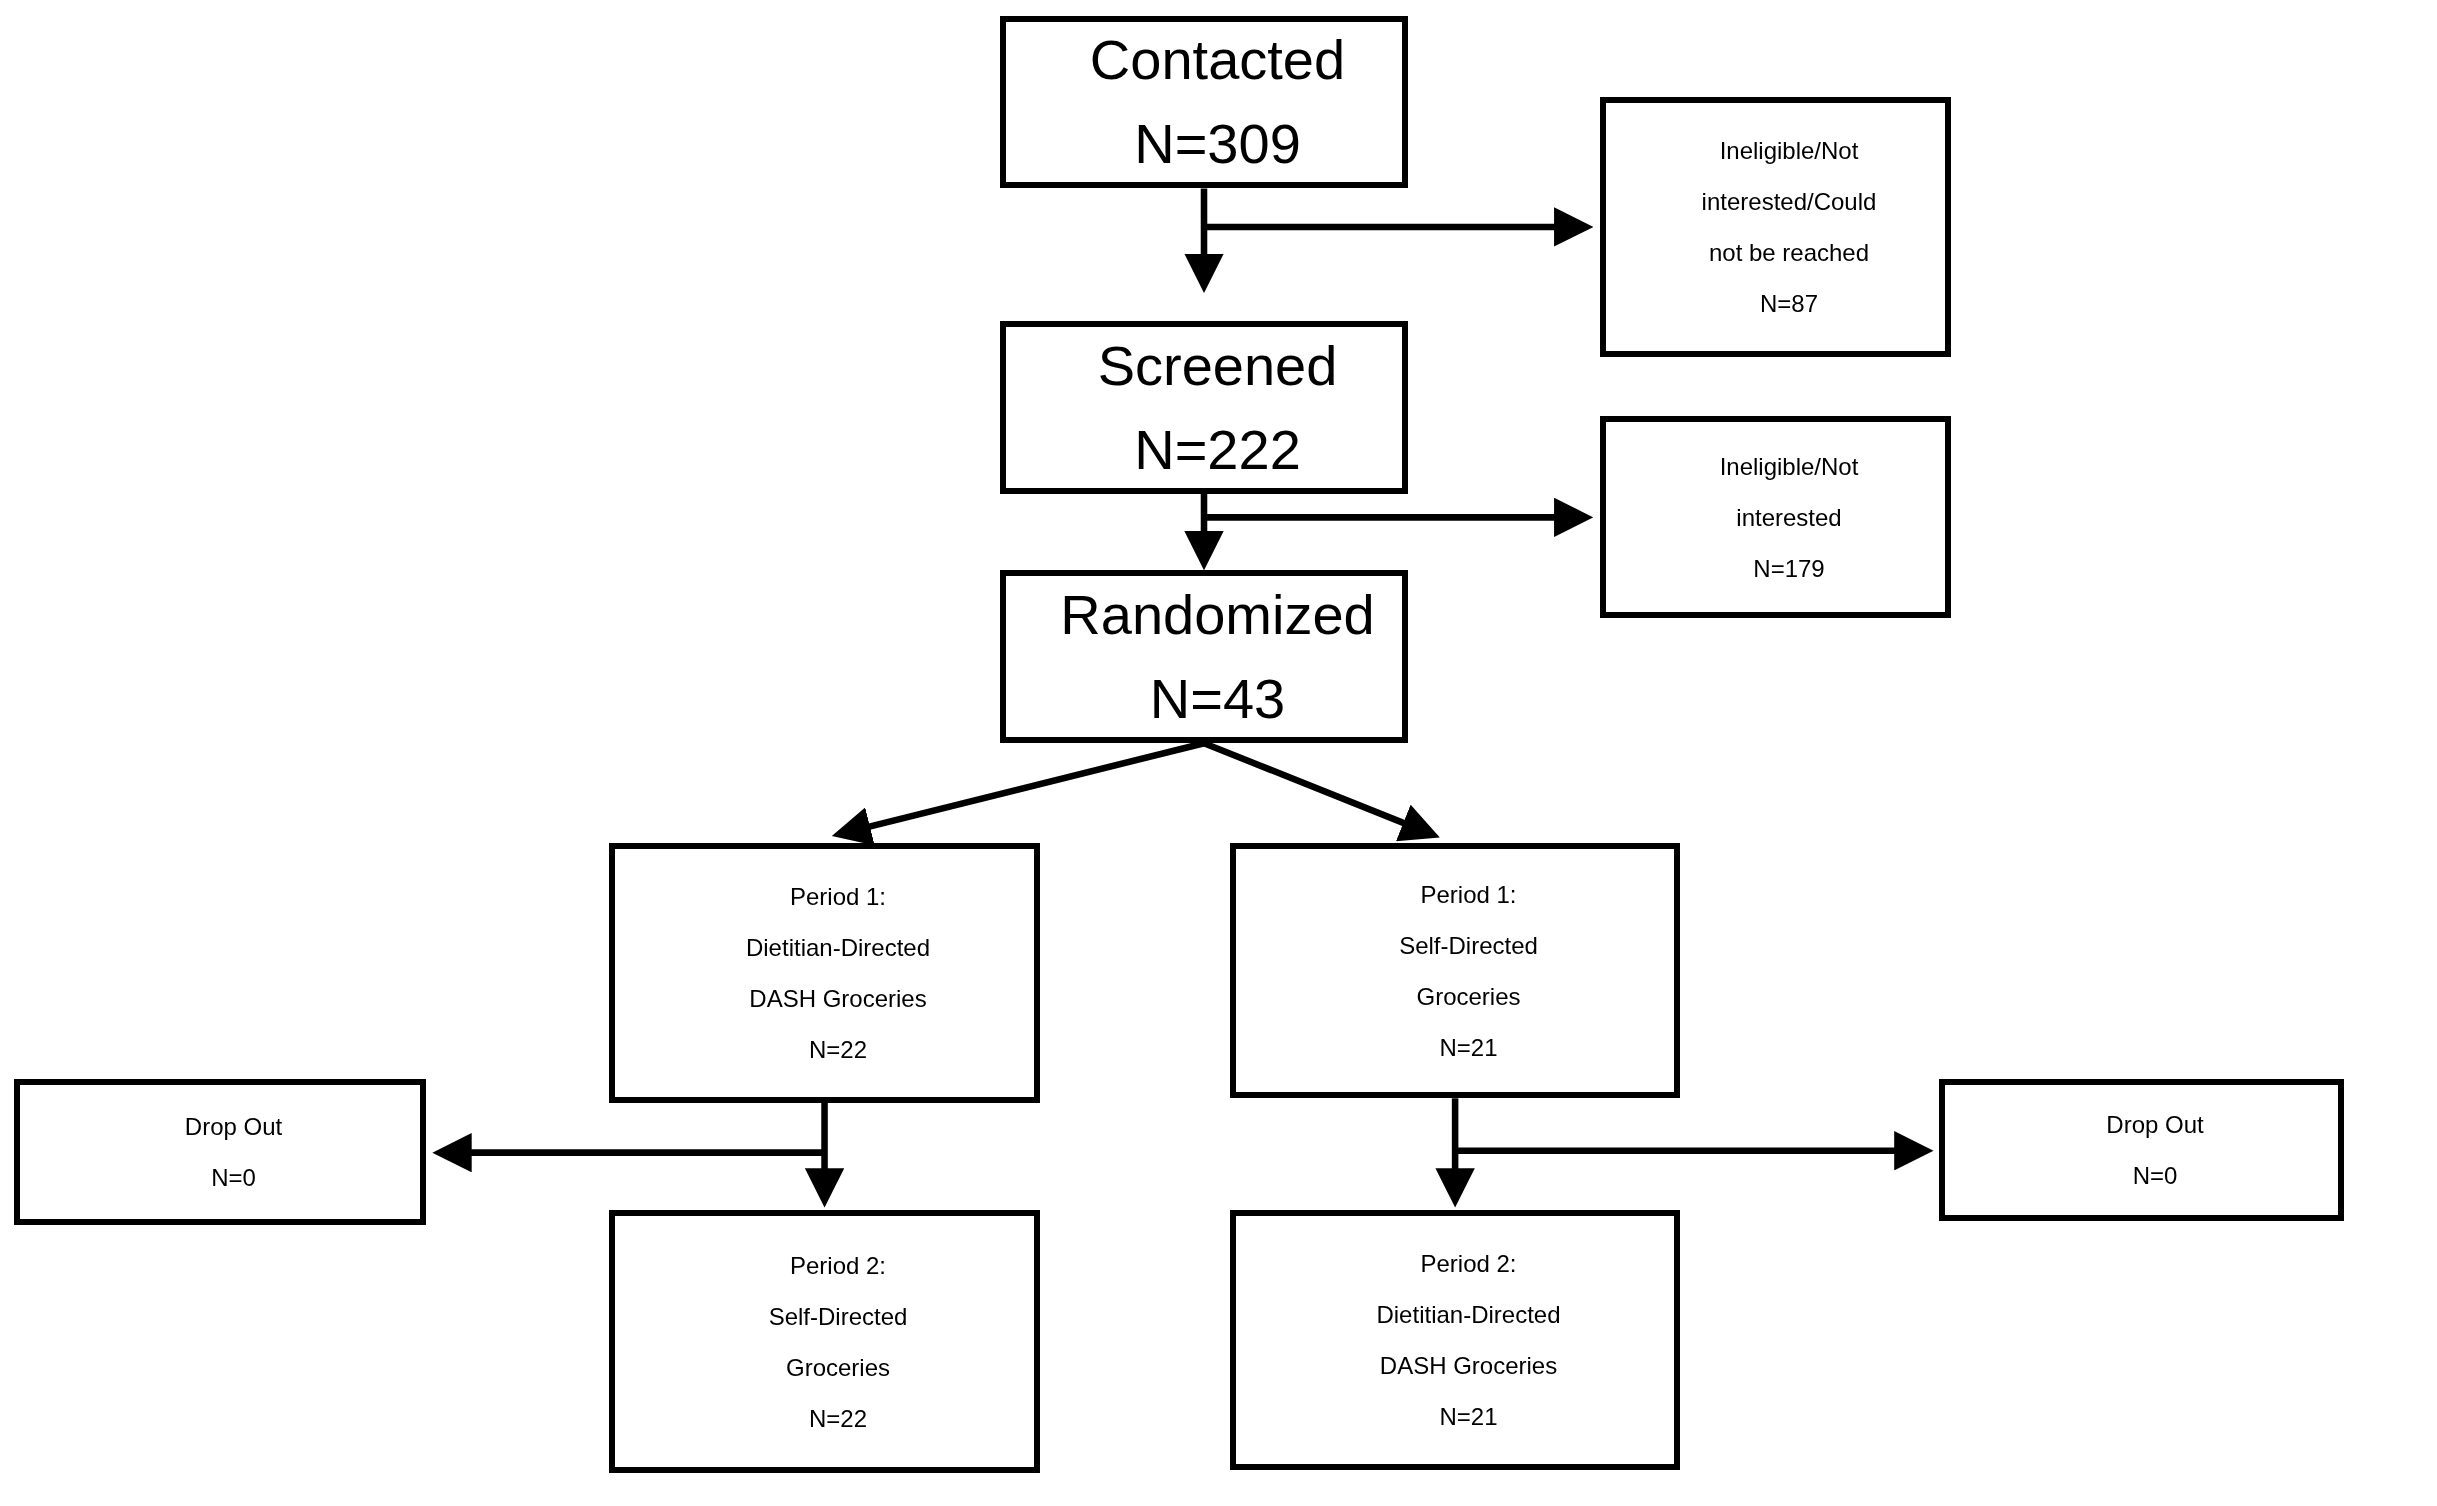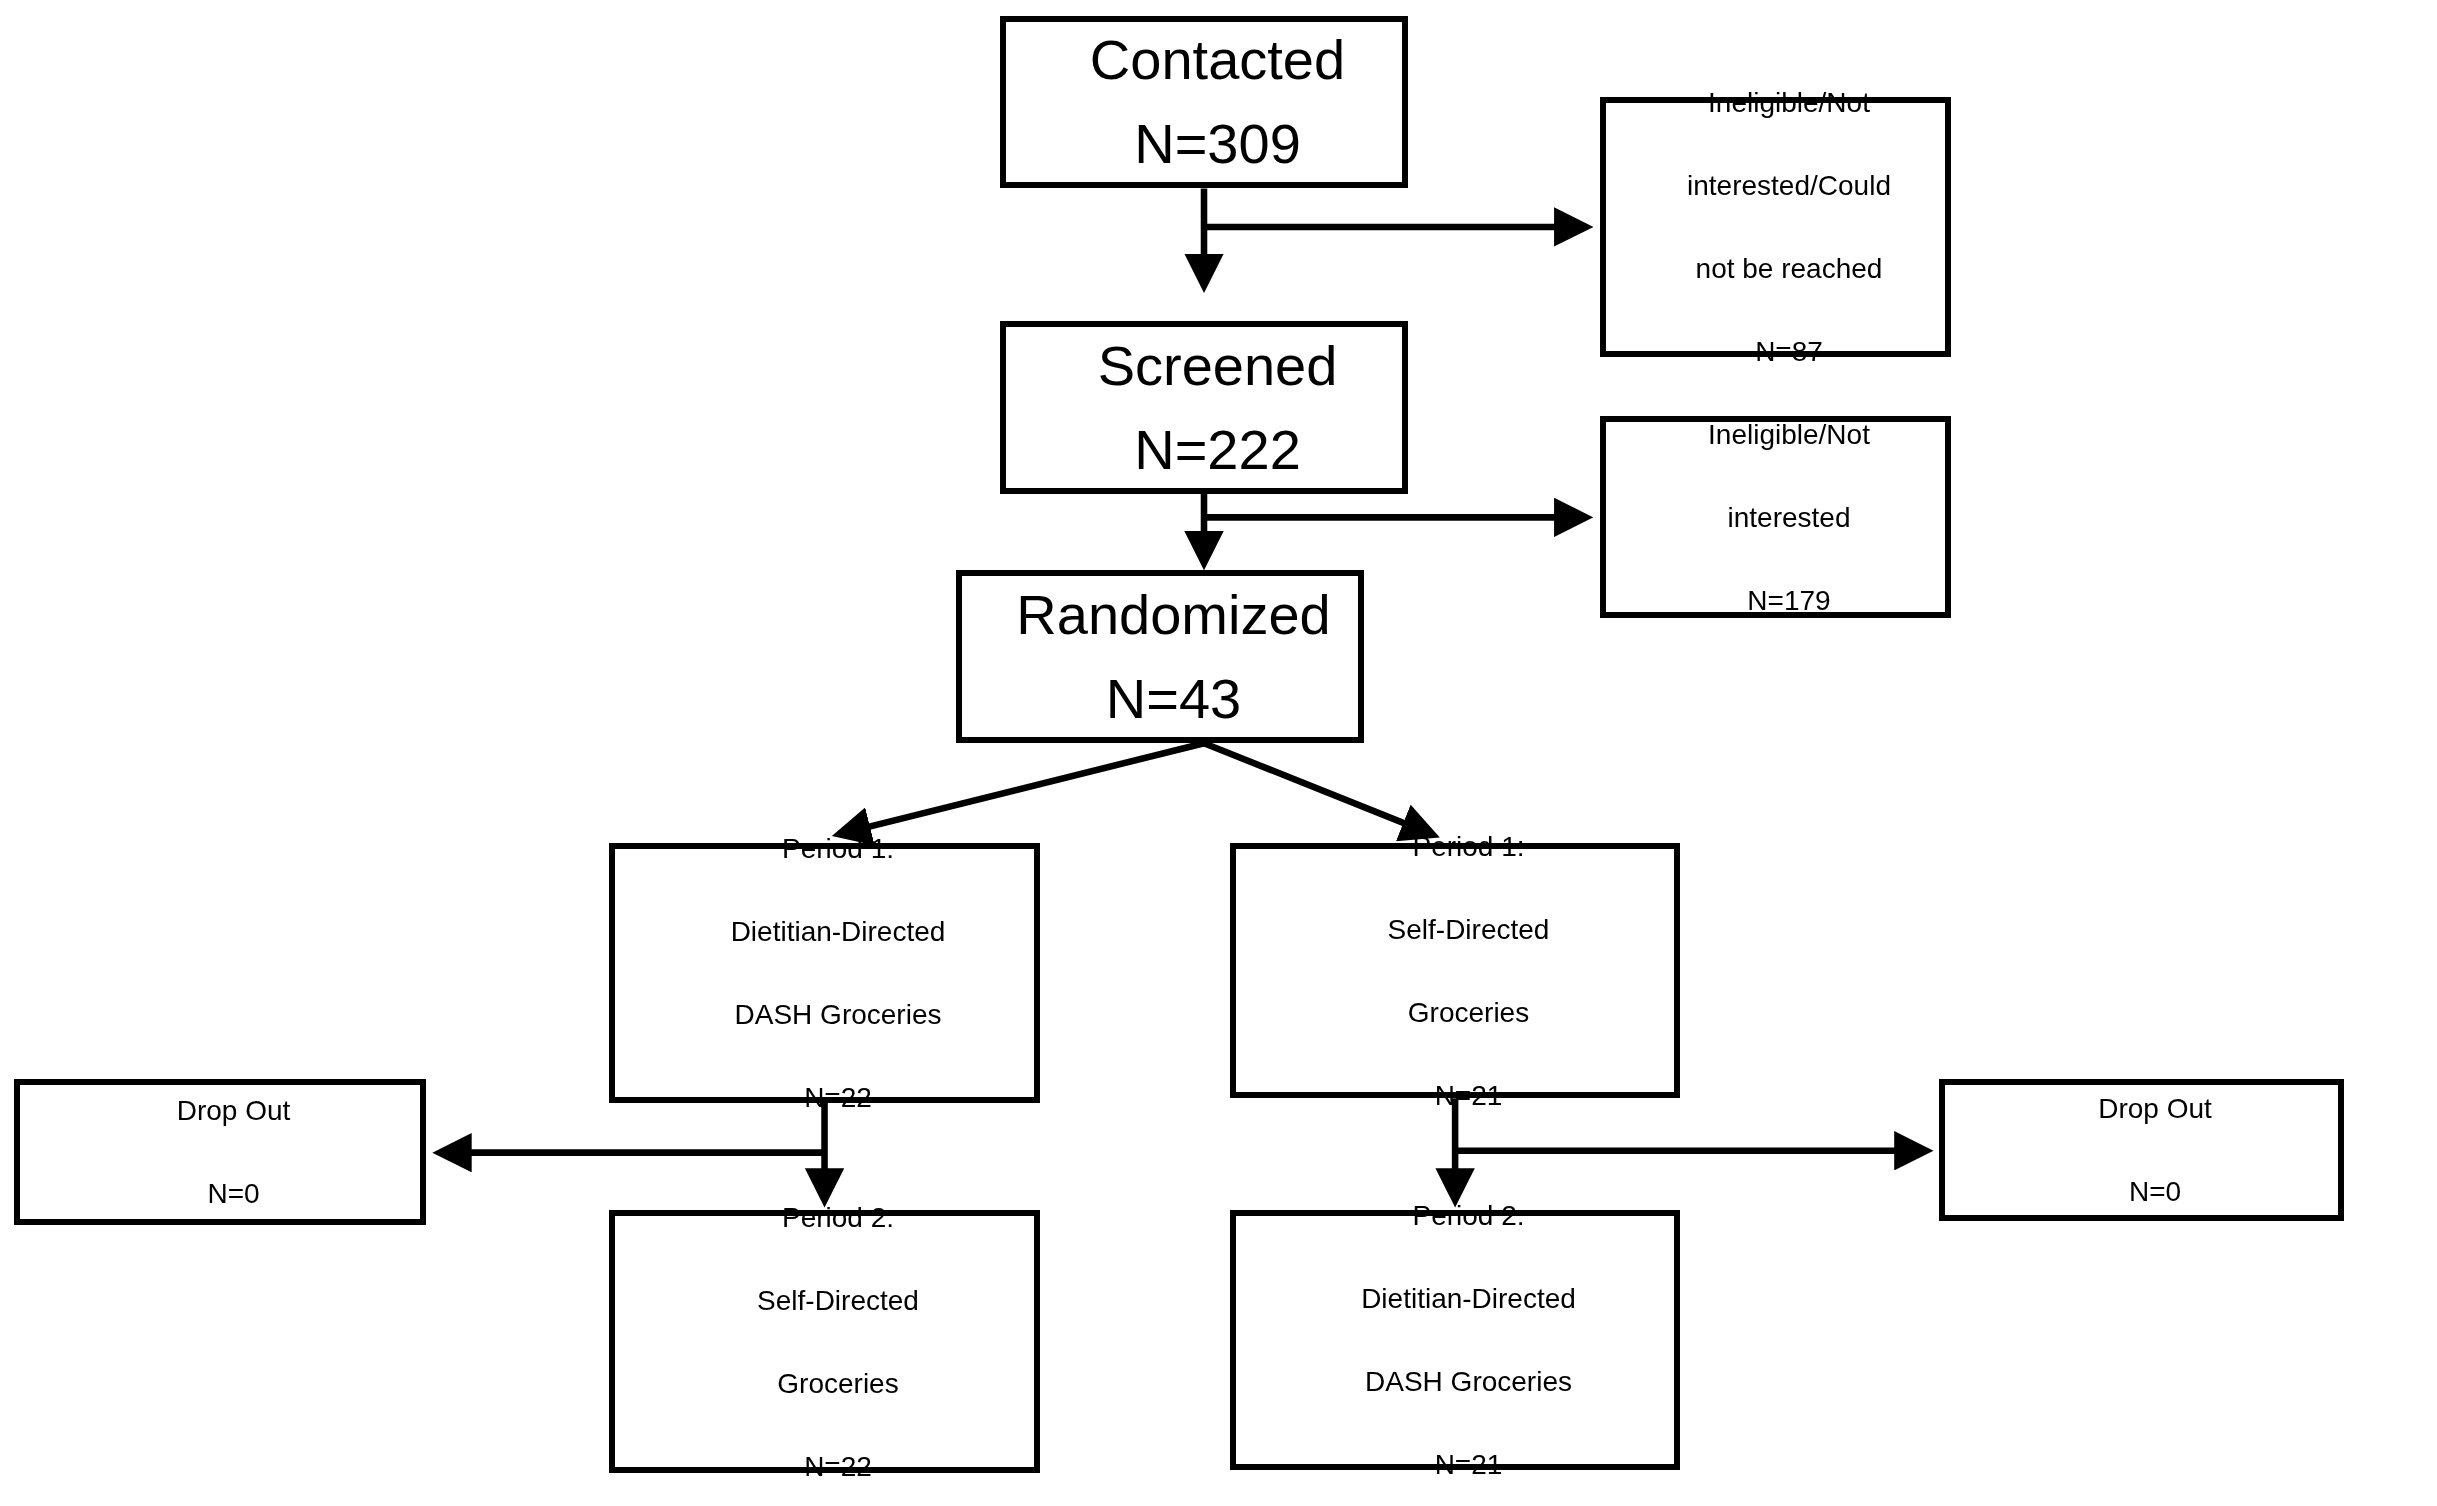--- a/index.html
+++ b/index.html
@@ -27,33 +27,33 @@
     border: 6.6px solid #000000;
     background: #ffffff;
     display: flex;
     align-items: center;
     justify-content: center;
     text-align: center;
     padding-left: 27px;
   }
   .flowbox .boxtext {
     white-space: pre-line;
-    font-size: 28px;
-    line-height: 83px;
+    font-size: 24px;
+    line-height: 51px;
   }
   .flowbox.big .boxtext {
     font-size: 56px;
     line-height: 84px;
   }
   
   .b-contacted   { left: 1000px; top: 16px;   width: 408px; height: 172px; }
   .b-inel1       { left: 1600px; top: 97px;  width: 351px; height: 260px; }
   .b-screened    { left: 1000px; top: 292px;  width: 408px; height: 173px; margin-top: 29px; }
   .b-inel2       { left: 1600px; top: 416px;  width: 351px; height: 202px; }
-  .b-randomized  { left: 956px; top: 570px;  width: 408px; height: 173px; align-items: center; }
+  .b-randomized  { left: 1000px; top: 570px;  width: 408px; height: 173px; align-items: center; }
   .b-p1left      { left: 609px;  top: 843px;  width: 431px; height: 260px; }
   .b-p1right     { left: 1230px; top: 843px;  width: 450px; height: 255px; }
   .b-dropleft    { left: 14px;   top: 1079px; width: 412px; height: 146px; }
   .b-dropright   { left: 1939px; top: 1079px; width: 405px; height: 142px; }
   .b-p2left      { left: 609px;  top: 1210px; width: 431px; height: 263px; }
   .b-p2right     { left: 1230px; top: 1210px; width: 450px; height: 260px; }
 </style>
 </head>
 <body>
 

